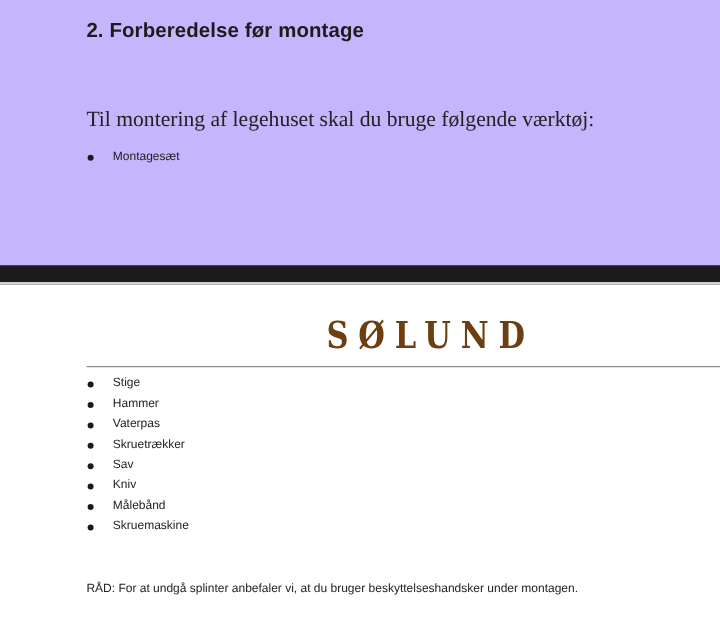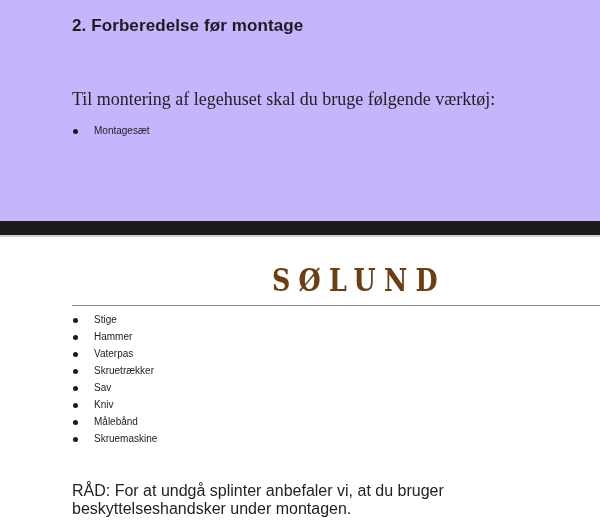--- a/index.html
+++ b/index.html
@@ -113,21 +113,21 @@
     }
     .tools-list li {
       line-height: 17px;
     }
     .tip-text {
       position: absolute;
       left: 72px;
       top: 482px;
       width: 520px;
       margin: 0;
-      font-size: 16px;
+      font-size: 10px;
       line-height: 18px;
       color: #222;
     }
   </style>
 </head>
 <body>
 
 <div class="page-top">
   <h2 class="section-title">2. Forberedelse før montage</h2>
   <p class="intro-text">Til montering af legehuset skal du bruge følgende værktøj:</p>

